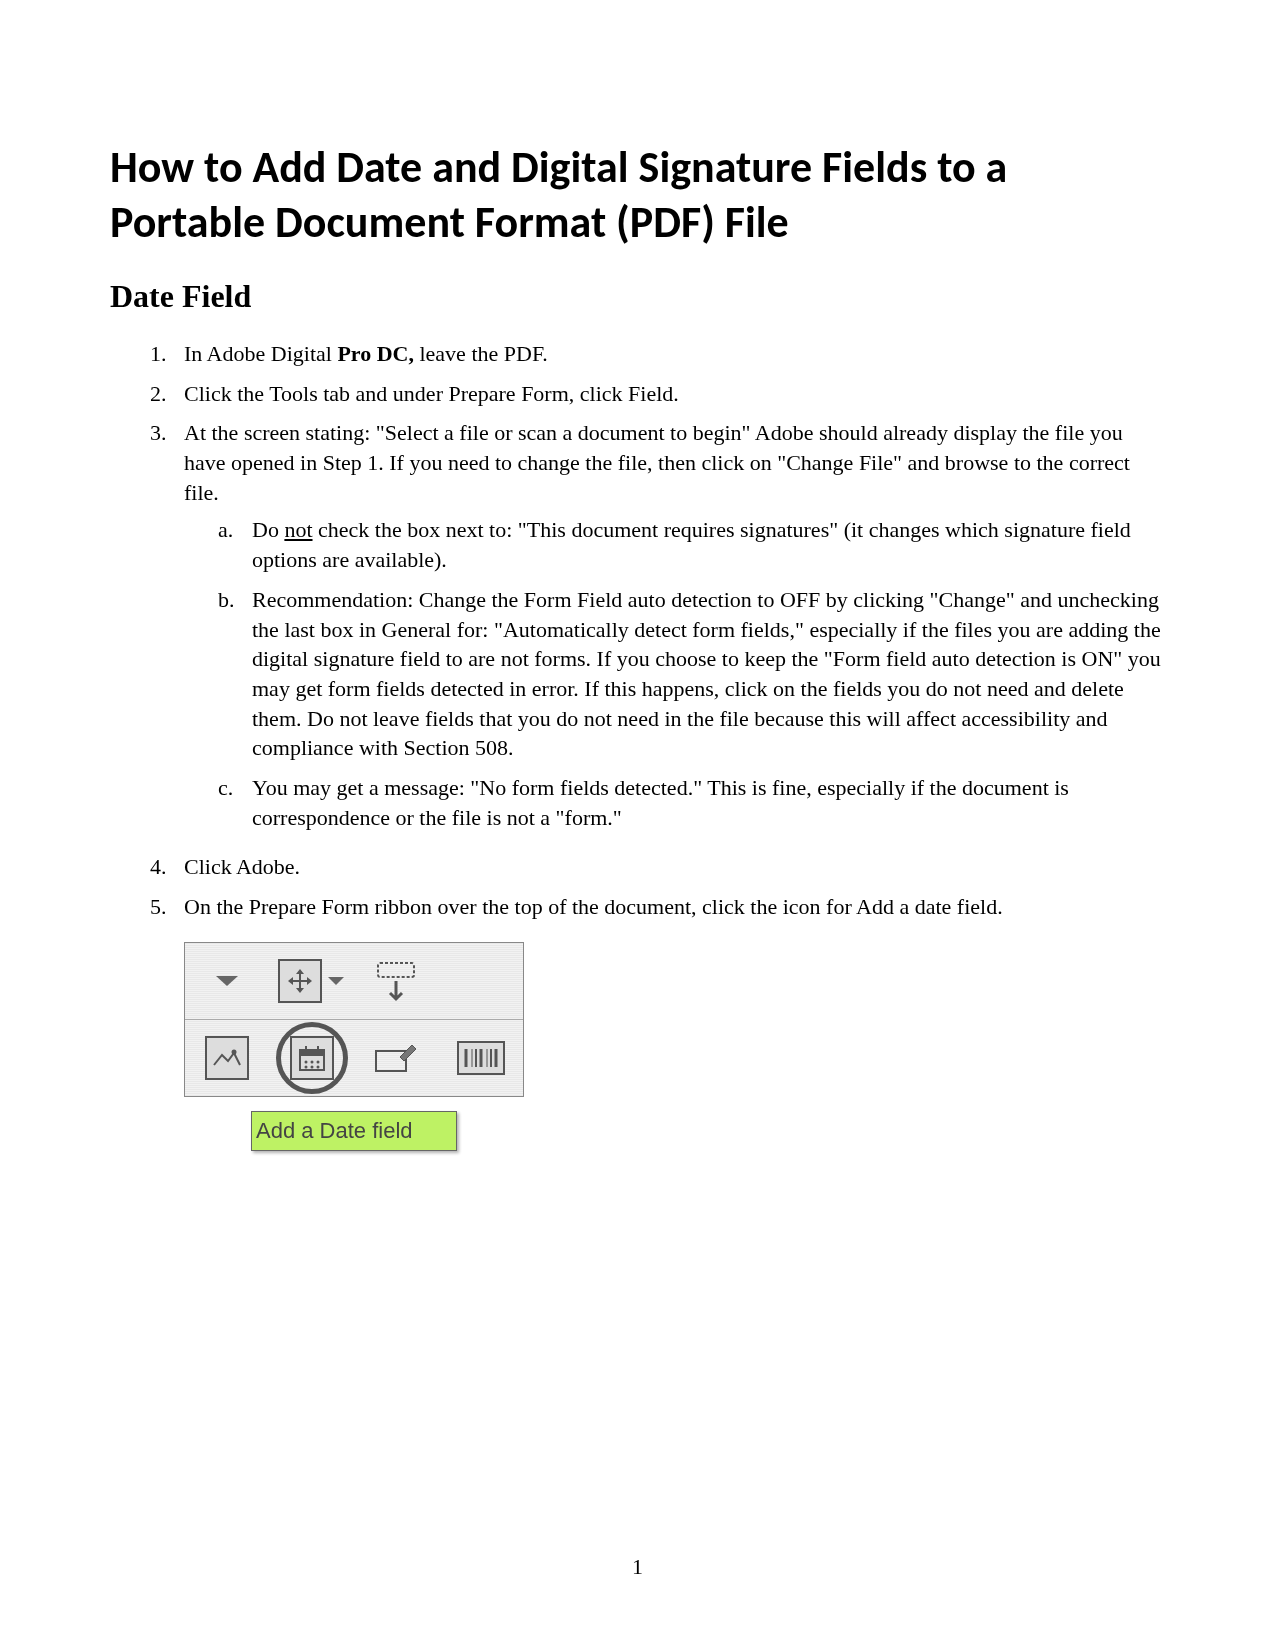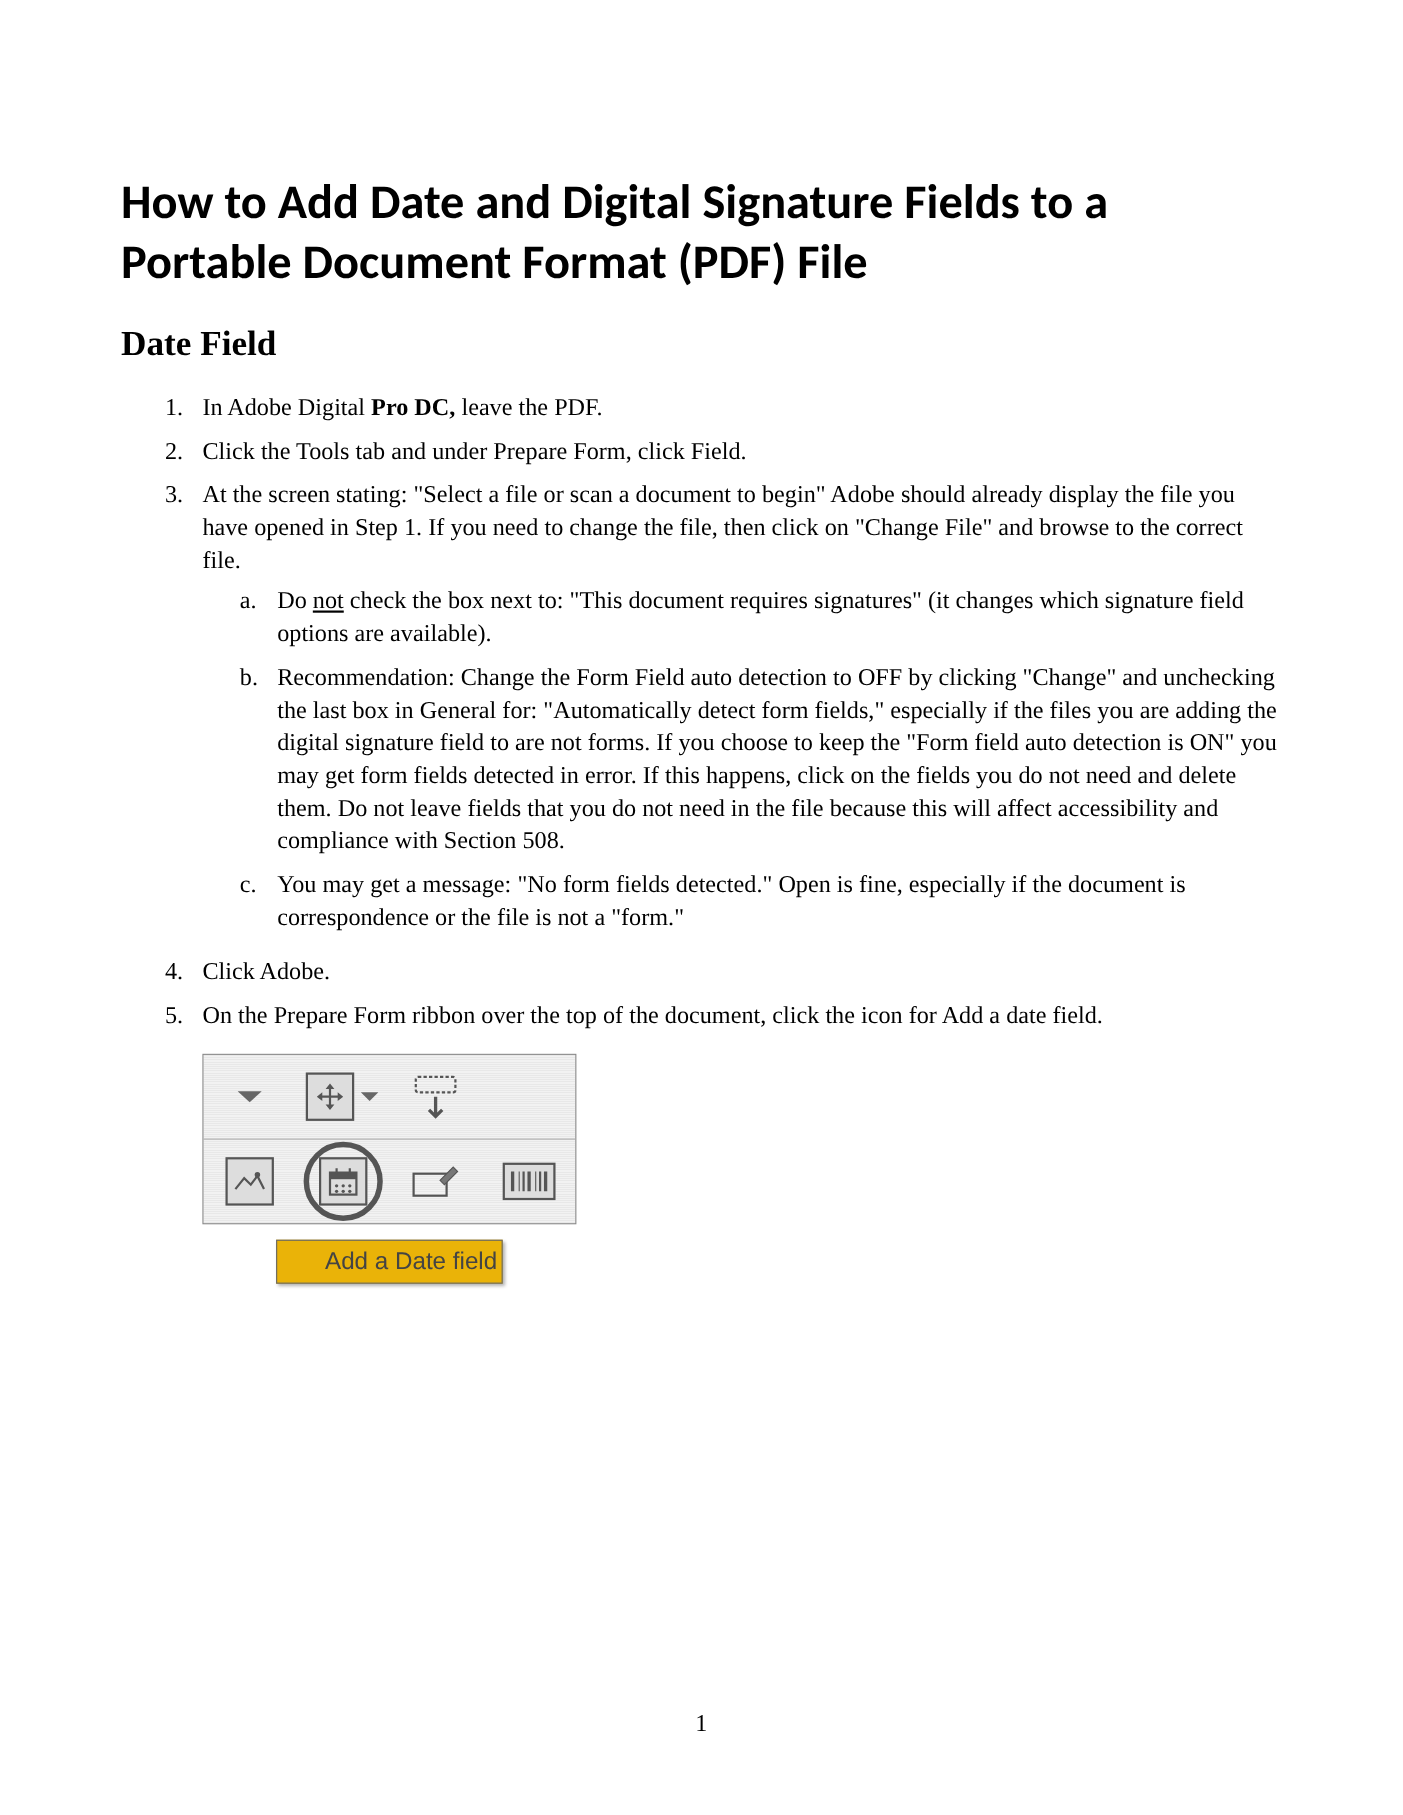--- a/index.html
+++ b/index.html
@@ -7,21 +7,20 @@
     padding: 0;
     background: #fff;
     font-family: "Times New Roman", Times, serif;
     color: #000;
     width: 1275px;
     height: 1650px;
     position: relative;
   }
   .page {
     padding: 140px 110px 0 110px;
-    margin-top: 16px;
   }
   .title {
     font-family: Calibri, Arial, sans-serif;
     font-size: 44px;
     font-weight: 700;
     line-height: 1.25;
     margin: 0 0 28px 0;
   }
   .section-heading {
     font-family: "Times New Roman", Times, serif;
@@ -92,25 +91,25 @@
   .circle {
     width: 62px; height: 62px;
     border: 5px solid #555;
     border-radius: 50%;
     display:flex;align-items:center;justify-content:center;
   }
   .tooltip-box {
     margin: 14px auto 0 auto;
     width: 196px;
     border: 1px solid #666;
-    background: #eab308;
+    background: #bef264;
     font-family: Arial, sans-serif;
     font-size: 22px;
     color: #444;
-    text-align: right;
+    text-align: left;
     padding: 6px 4px;
     box-shadow: 2px 2px 3px rgba(0,0,0,0.3);
   }
   .page-number {
     position: absolute;
     bottom: 70px;
     left: 0; right: 0;
     text-align: center;
     font-size: 22px;
   }
@@ -144,21 +143,21 @@
             <span class="content">
               <span>Do </span><span class="underline">not</span><span> check the box next to: "This document requires signatures" (it changes which signature field options are available).</span>
             </span>
           </li>
           <li>
             <span class="alpha">b.</span>
             <span class="content">Recommendation:  Change the Form Field auto detection to OFF by clicking "Change" and unchecking the last box in General for: "Automatically detect form fields," especially if the files you are adding the digital signature field to are not forms.  If you choose to keep the "Form field auto detection is ON" you may get form fields detected in error.  If this happens, click on the fields you do not need and delete them.  Do not leave fields that you do not need in the file because this will affect accessibility and compliance with Section 508.</span>
           </li>
           <li>
             <span class="alpha">c.</span>
-            <span class="content">You may get a message: "No form fields detected."  Open is fine, especially if the document is correspondence or the file is not a "form."</span>
+            <span class="content">You may get a message: "No form fields detected."  This is fine, especially if the document is correspondence or the file is not a "form."</span>
           </li>
         </ol>
       </span>
     </li>
     <li>
       <span class="num">4.</span>
       <span class="content">Click Adobe.</span>
     </li>
     <li>
       <span class="num">5.</span>

